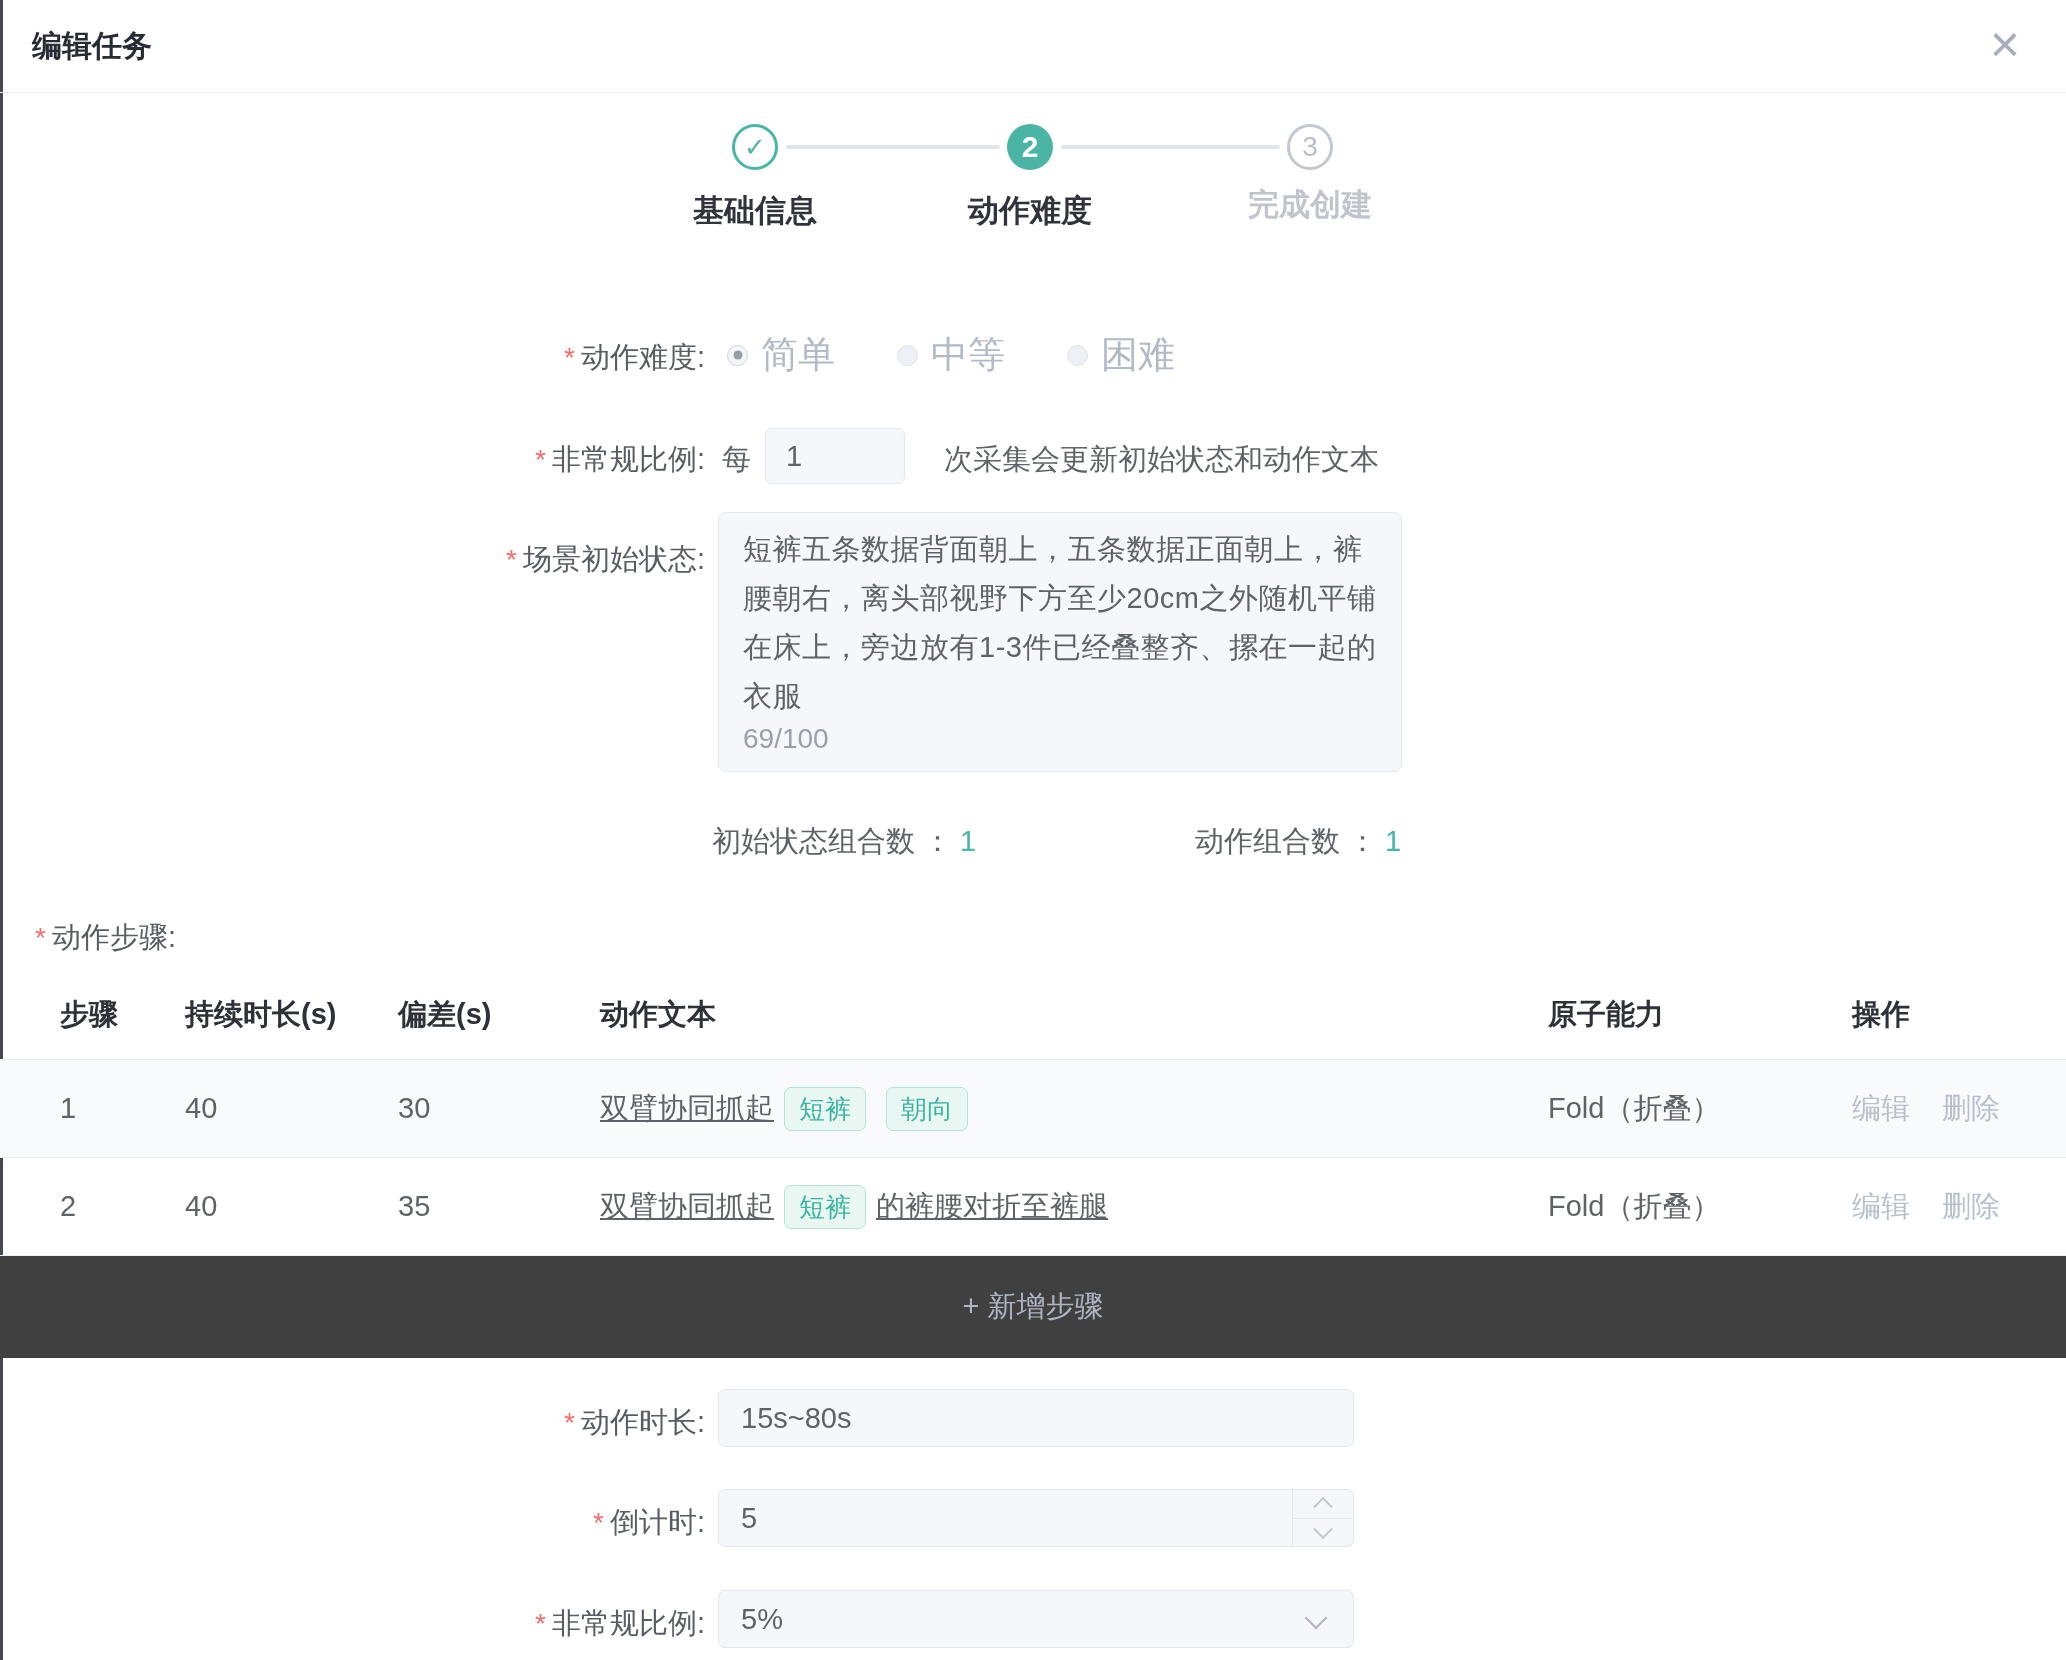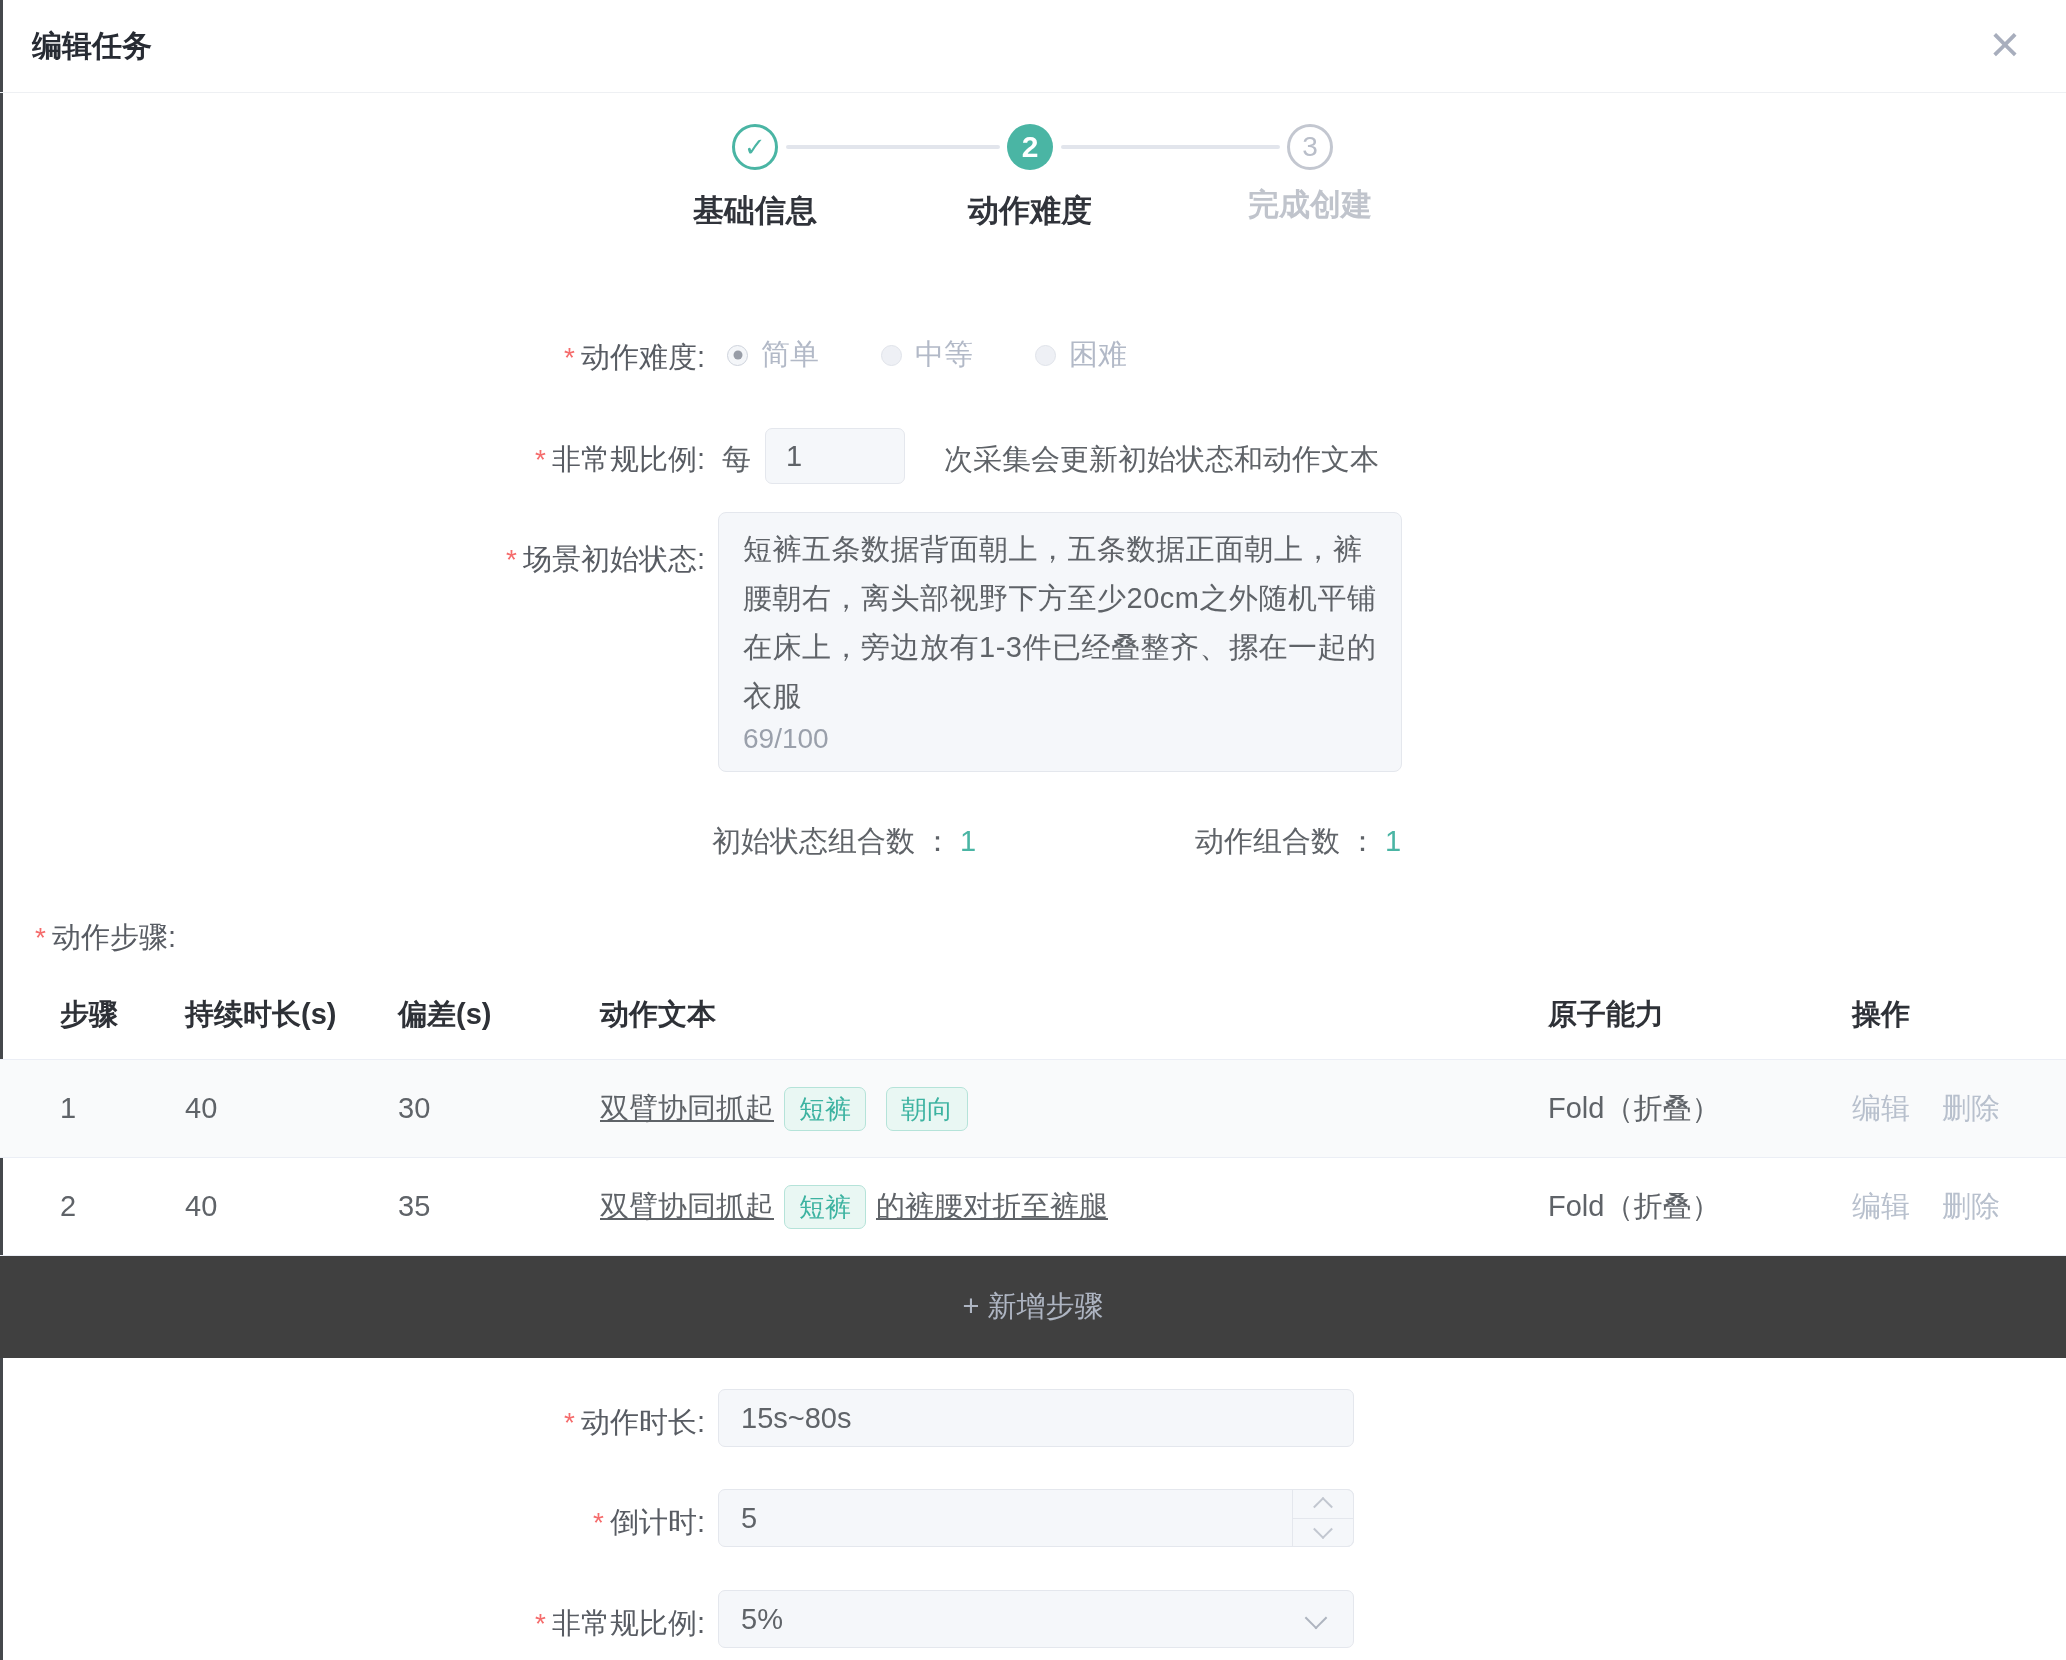--- a/index.html
+++ b/index.html
@@ -33,21 +33,21 @@
   .frow { position:absolute; left:0; width:100%; }
 
   
   .row-difficulty { top:332px; height:46px; }
   .row-difficulty .f-label { top:6px; }
   .radio-group { position:absolute; left:727px; top:0; display:flex; align-items:center; height:46px; }
   .radio-item { display:flex; align-items:center; margin-right:62px; cursor:pointer; }
   .radio-circle { width:21px; height:21px; border-radius:50%; background:#eef0f5; border:1px solid #e0e3ea; position:relative; }
   .radio-item.selected .radio-circle { background:#f4f6f9; border:1px solid #ced3dc; }
   .radio-item.selected .radio-circle::after { content:""; position:absolute; left:50%; top:50%; width:9px; height:9px; border-radius:50%; background:#989da7; transform:translate(-50%,-50%); }
-  .radio-label { margin-left:13px; font-size:29px; color:#b2b9c7; }
+  .radio-label { margin-left:13px; font-size:37px; color:#b2b9c7; }
 
   
   .row-state { top:428px; height:56px; }
   .row-state .f-label { top:12px; }
   .sc-prefix { position:absolute; left:722px; top:12px; font-size:29px; color:#5f6368; }
   .sc-input { position:absolute; left:765px; top:0; width:140px; height:56px; background:#f5f7fa; border:1px solid #e4e7ed; border-radius:7px; font-size:29px; color:#5f6368; padding-left:20px; font-family:inherit; }
   .sc-suffix { position:absolute; left:944px; top:12px; font-size:29px; color:#5f6368; }
 
   
   .row-scene .f-label { top:540px; }

